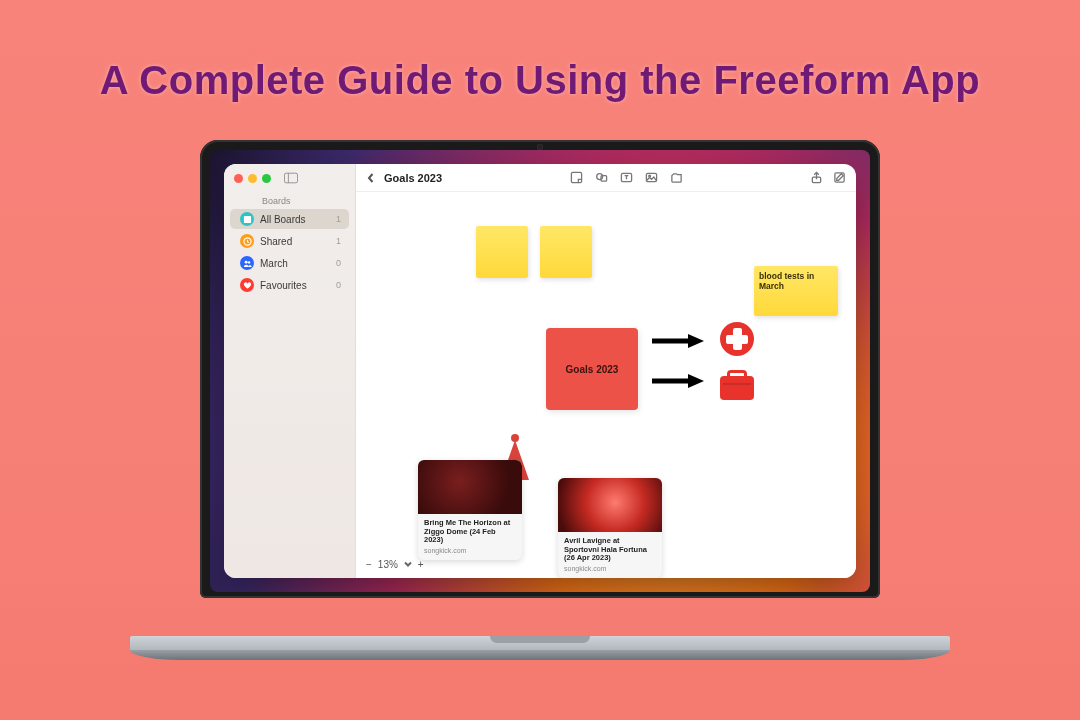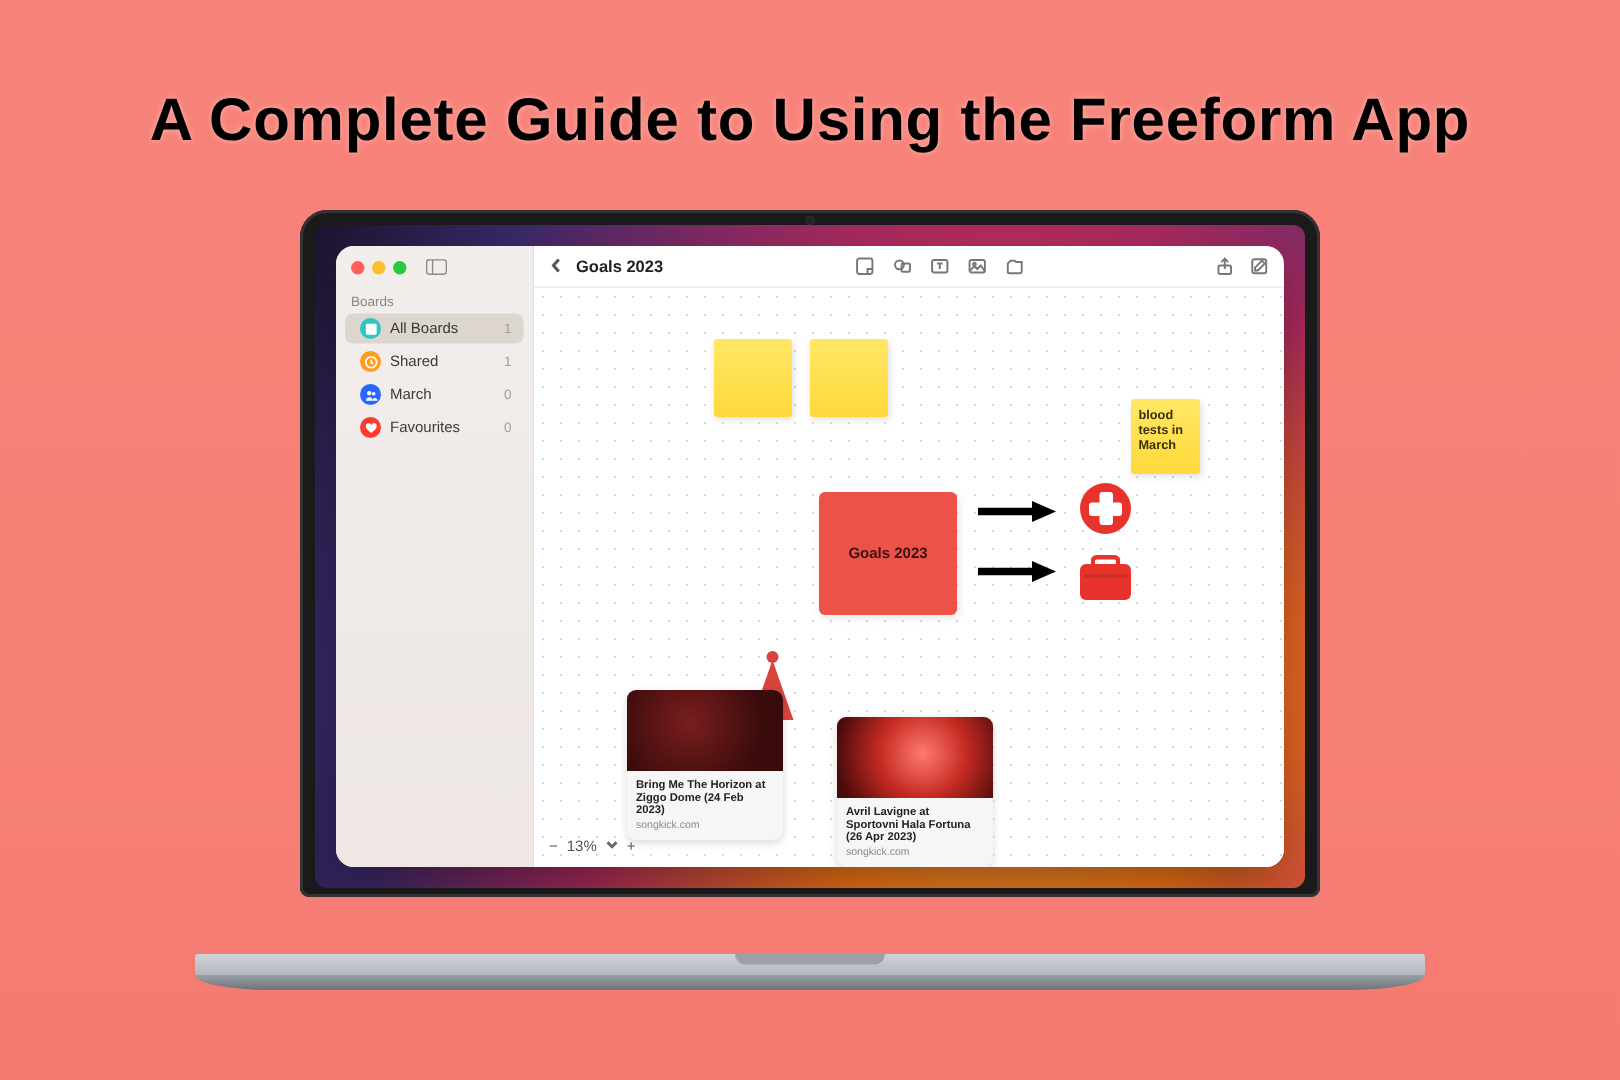--- a/index.html
+++ b/index.html
@@ -1,21 +1,21 @@
 <!DOCTYPE html>
 <html><head>
 <meta charset="utf-8">
 <style>
   * { box-sizing: border-box; margin: 0; padding: 0; }
   html, body { width: 1080px; height: 720px; overflow: hidden; font-family: -apple-system, "Helvetica Neue", Arial, sans-serif; }
   body { background: linear-gradient(180deg,#f8837a 0%, #f67f75 70%, #f57a70 100%); position: relative; }
 
   .hero-title {
     position: absolute; top: 58px; left: 50%; transform: translateX(-50%);
-    color: #000000; font-size: 40px; font-weight: 800; letter-spacing: 0.5px;
+    color: #701a75; font-size: 40px; font-weight: 800; letter-spacing: 0.5px;
     text-shadow: 0 0 4px rgba(255,255,255,0.4);
     white-space: nowrap;
   }
 
   
   .laptop { position: absolute; left: 50%; top: 140px; transform: translateX(-50%); width: 720px; height: 500px; }
   .screen-bezel { width: 680px; height: 458px; margin: 0 auto; background: #1a1a1a; border-radius: 18px 18px 6px 6px; padding: 10px 10px 6px 10px; box-shadow: inset 0 0 0 2px #333; position: relative; }
   .desktop { width: 100%; height: 100%; border-radius: 8px; overflow: hidden; position: relative;
     background: radial-gradient(circle at 70% 70%, #ffb347 0%, #ff7a18 30%, #b72c61 55%, #3d2a6d 80%, #1b142f 100%);
   }
@@ -32,21 +32,21 @@
     display: flex; overflow: hidden;
   }
 
   
   .sidebar { width: 132px; background: linear-gradient(180deg, #f2eeec 0%, #eee7e3 100%); border-right: 1px solid #e4ddd8; display:flex; flex-direction:column; font-size: 10px;}
   .titlebar { height: 28px; display:flex; align-items:center; gap:5px; padding-left:10px;}
   .tl { width:9px; height:9px; border-radius:50%; }
   .tl.red { background:#ff5f57; } .tl.yellow{background:#febc2e;} .tl.green{background:#28c840;}
   .tb-icon { margin-left:8px; display:inline-flex; color:#8a8a8a;}
   .tb-icon svg { width:14px; height:12px; }
-  .sb-header { font-size:9px; color:#8a8782; padding: 4px 10px 2px 10px; }
+  .sb-header { font-size:9px; color:#8a8782; padding: 4px 10px 2px 10px; margin-left: 28px; }
   .sb-item { display:flex; align-items:center; gap:6px; padding: 3px 8px 3px 10px; color:#3b3a38; border-radius:5px; margin:1px 6px; cursor:default;}
   .sb-item.selected { background:#dcd6cf; }
   .sb-item .count { margin-left:auto; color:#a19e98; font-size:9px;}
   .sb-ico { width:14px; height:14px; border-radius:50%; display:flex; align-items:center; justify-content:center;}
   .sb-ico svg { width:9px; height:9px; fill:#fff;}
   .ico-teal{background:#2ec4c4;} .ico-orange{background:#ff9c1a;} .ico-blue{background:#2a67ff;} .ico-red{background:#ff3b30;}
 
   
   .main { flex:1; display:flex; flex-direction:column; position:relative; }
   .toolbar { height:28px; display:flex; align-items:center; padding:0 10px; gap:8px; color:#444; border-bottom:1px solid #eee;}
@@ -57,21 +57,21 @@
   .tool-icons svg, .right-icons svg { width:13px; height:13px; stroke:#777; fill:none; stroke-width:1.4;}
   .right-icons { display:flex; gap:10px; }
 
   .canvas { flex:1; position:relative; background:#fff;
     background-image: radial-gradient(#d9d9d9 0.6px, transparent 0.6px);
     background-size: 12px 12px;
   }
 
   
   .sticky { position:absolute; width:52px; height:52px; background:linear-gradient(180deg,#ffe766,#ffd93a); box-shadow:1px 2px 5px rgba(0,0,0,0.12); border-radius:2px;}
-  .sticky.note3 { width:46px; height:50px; font-size:8.5px; font-weight:700; color:#38300a; padding:6px 5px; line-height:1.15;}
+  .sticky.note3 { width:84px; height:50px; font-size:8.5px; font-weight:700; color:#38300a; padding:6px 5px; line-height:1.15;}
   .red-square { position:absolute; width:92px; height:82px; background:#ed5249; color:#3a120f; font-size:10px; font-weight:800; display:flex; align-items:center; justify-content:center; border-radius:4px; box-shadow:1px 2px 6px rgba(0,0,0,0.1);}
   .arrow { position:absolute; display:flex; align-items:center; }
   .arrow svg { width:56px; height:18px; }
   .medical-cross { position:absolute; width:34px; height:34px; border-radius:50%; background:#e7332b; display:flex; align-items:center; justify-content:center;}
   .medical-cross::before, .medical-cross::after { content:""; position:absolute; background:#fff;}
   .medical-cross::before { width:9px; height:22px; border-radius:2px;}
   .medical-cross::after  { width:22px; height:9px; border-radius:2px;}
   .briefcase { position:absolute; width:34px; height:24px; background:#e7332b; border-radius:4px;}
   .briefcase::before{ content:""; position:absolute; top:-6px; left:50%; transform:translateX(-50%); width:14px; height:8px; border:3px solid #e7332b; border-bottom:none; border-radius:4px 4px 0 0;}
   .briefcase::after{ content:""; position:absolute; left:3px; right:3px; top:7px; height:2px; background:rgba(0,0,0,0.12);}

